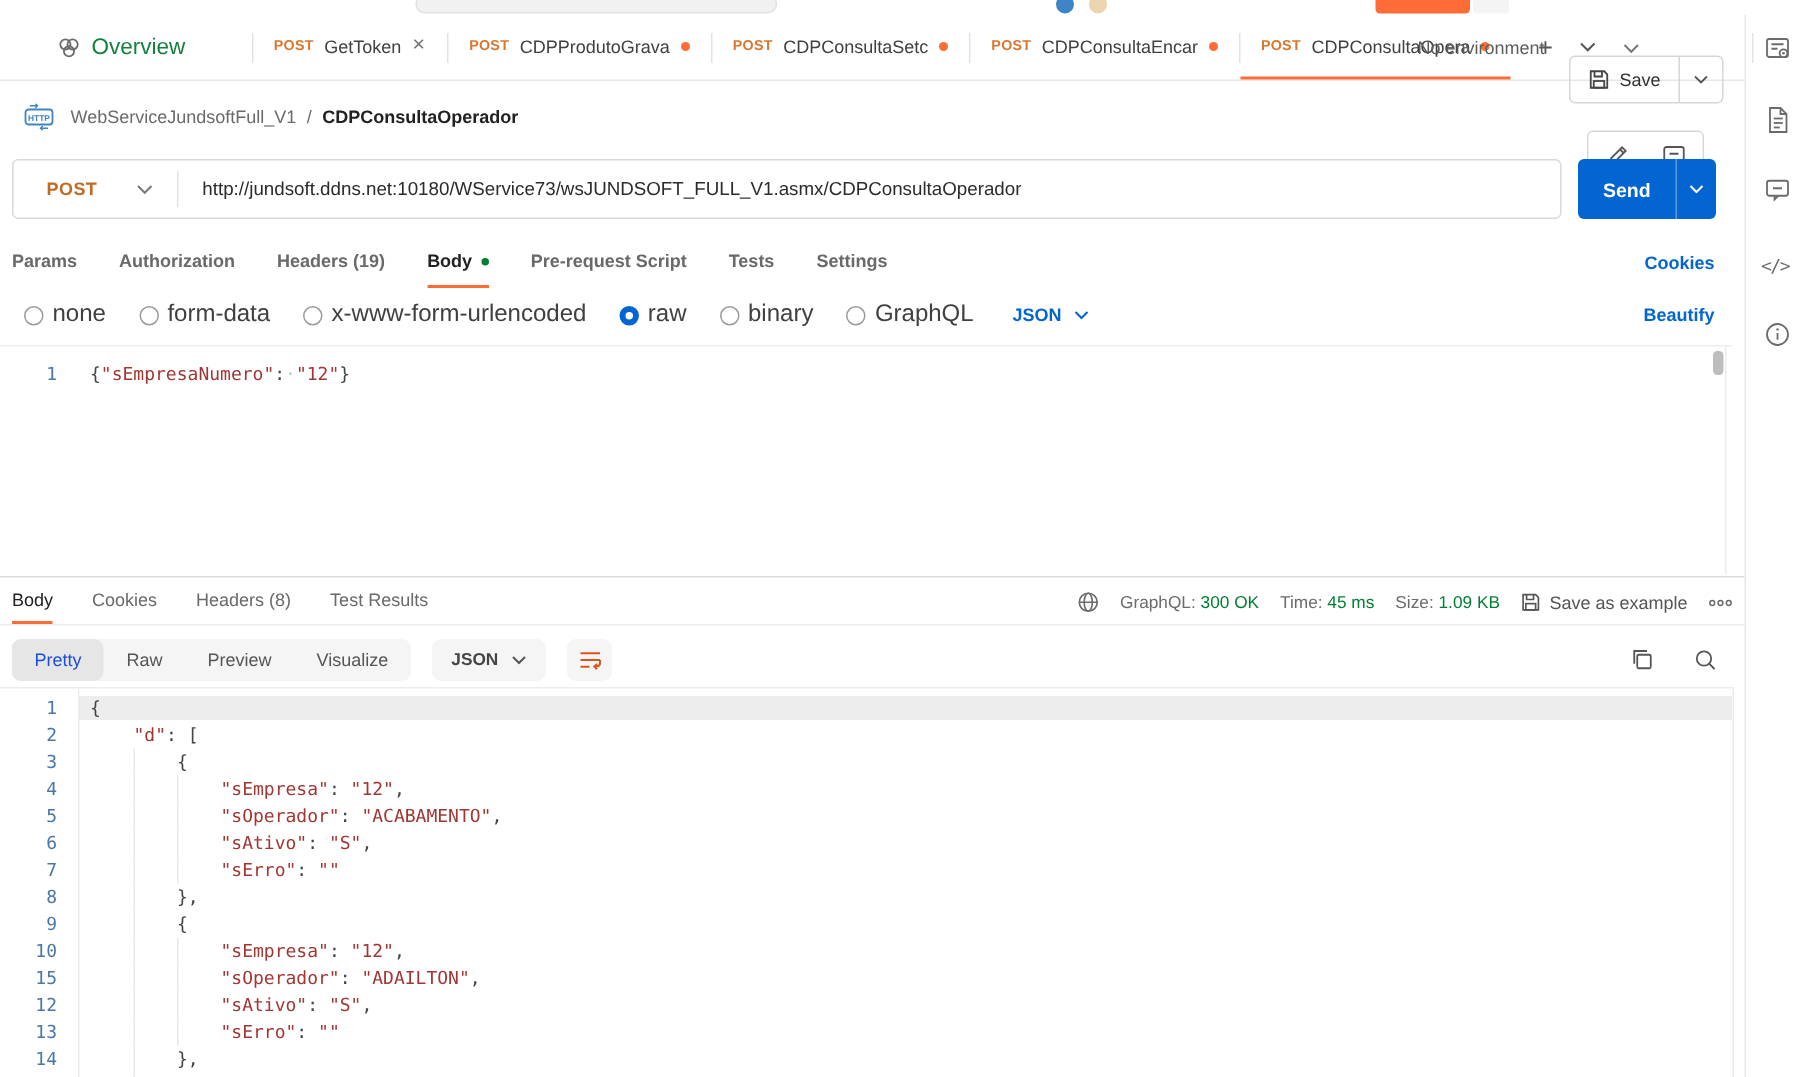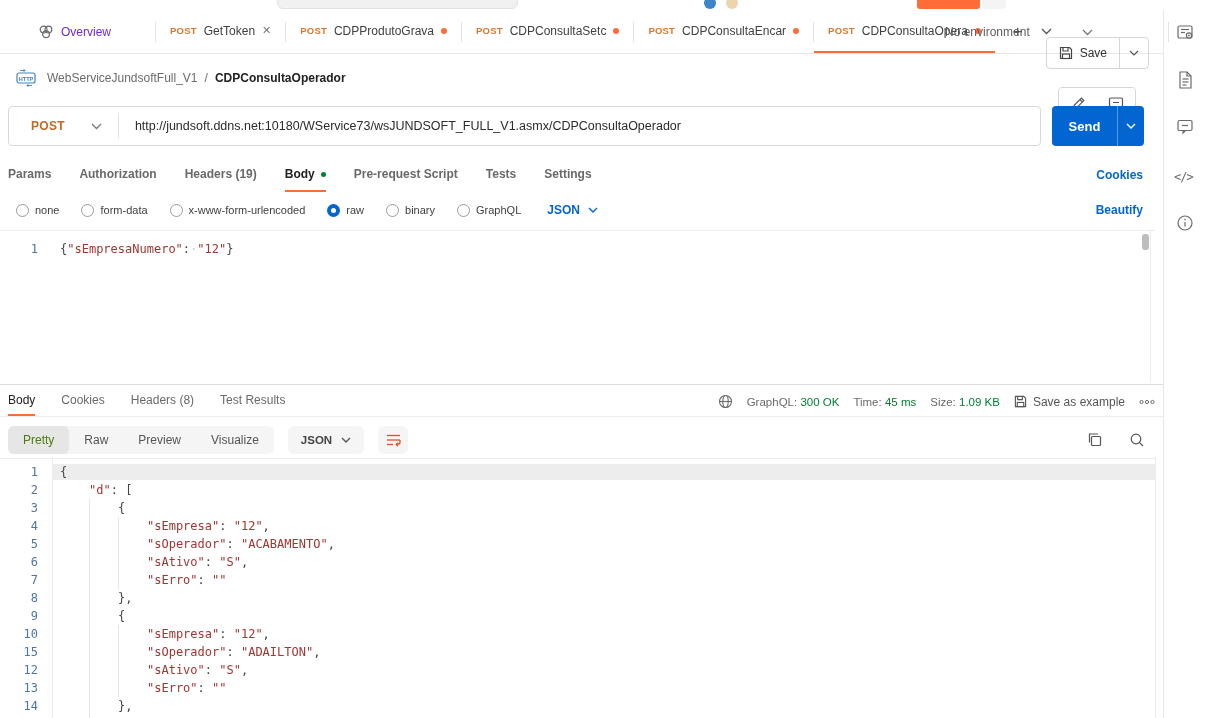--- a/index.html
+++ b/index.html
@@ -14,21 +14,21 @@
   
   .topstrip{ position:absolute; left:0; top:0; width:1206px; height:10px; background:#fff; }
   .ts-search{ position:absolute; left:277px; top:-4px; width:241px; height:13px; background:#f1f1f1; border:1px solid #e2e2e2; border-radius:6px; }
   .ts-dot-blue{ position:absolute; left:704px; top:-3px; width:12px; height:12px; border-radius:50%; background:#3d85c6; }
   .ts-dot-beige{ position:absolute; left:726px; top:-3px; width:12px; height:12px; border-radius:50%; background:#ecd4ae; }
   .ts-btn{ position:absolute; left:917px; top:-4px; width:63px; height:13px; background:#ff6c37; border-radius:3px; }
   .ts-seg{ position:absolute; left:982px; top:-4px; width:24px; height:13px; background:#f4f4f4; border-radius:3px; }
 
   
   .tabbar{ position:absolute; left:0; top:10px; width:1206px; height:44px; border-bottom:1px solid #e7e7e7; display:flex; align-items:stretch; padding-left:38px; background:#fff; }
-  .ov-tab{ display:flex; align-items:center; gap:7px; padding-right:44px; color:#6d28d9; font-size:12px; }
+  .ov-tab{ display:flex; align-items:center; gap:7px; padding-right:44px; color:#15803d; font-size:15px; }
   .rq-tab{ display:flex; align-items:center; gap:7px; padding:0 14px; font-size:12px; color:#404040; border-bottom:2px solid transparent; }
   .rq-tab.active{ border-bottom-color:#ff6c37; }
   .method-mini{ font-size:9.5px; font-weight:bold; color:#d9772e; letter-spacing:.2px; }
   .dirty-dot{ width:6px; height:6px; border-radius:50%; background:#ff6c37; }
   .tab-close{ font-size:11px; color:#777; line-height:1; }
   .tb-plus{ display:flex; align-items:center; padding:0 10px; margin-left:8px; font-size:17px; color:#555; }
   .tb-chev{ display:flex; align-items:center; padding:0 8px; color:#555; }
   .env-dd{ position:absolute; left:945px; top:0; height:44px; width:148px; display:flex; align-items:center; justify-content:space-between; font-size:12px; color:#5d5d5d; }
 
   
@@ -64,21 +64,21 @@
 
   
   .reqtabs{ position:absolute; left:0; top:158px; width:1163px; height:34px; display:flex; align-items:stretch; padding-left:8px; }
   .rtab{ display:flex; align-items:center; gap:6px; margin-right:28px; font-size:12px; color:#696969; border-bottom:2px solid transparent;font-weight:bold; }
   .rtab.active{ color:#212121; border-bottom-color:#ff6c37; }
   .body-dot{ width:5px; height:5px; border-radius:50%; background:#007f31; }
   .cookies-link{ position:absolute; right:20px; top:0; height:34px; display:flex; align-items:center; font-size:12px; font-weight:bold; color:#0265d2; }
 
   
   .modes{ position:absolute; left:0; top:196px; width:1163px; height:28px; display:flex; align-items:center; gap:22px; padding-left:16px; }
-  .mode{ display:flex; align-items:center; gap:6px; font-size:11px; color:#404040; }
+  .mode{ display:flex; align-items:center; gap:6px; font-size:16px; color:#404040; }
   .radio{ width:13px; height:13px; border:1px solid #9a9a9a; border-radius:50%; background:#fff; }
   .radio.sel{ border:4.5px solid #0265d2; }
   .lang-dd{ display:flex; align-items:center; gap:8px; margin-left:4px; }
   .lang-lbl{ font-size:12px; font-weight:bold; color:#0265d2; }
   .beautify-link{ position:absolute; right:20px; top:0; height:28px; display:flex; align-items:center; font-size:12px; font-weight:bold; color:#0265d2; }
 
   
   .editor{ position:absolute; left:0; top:230px; width:1155px; height:153px; border-top:1px solid #ededed; padding-top:9px; overflow:hidden; }
   .ed-redge{ position:absolute; left:1150px; top:231px; width:1px; height:152px; background:#ececec; }
   .ed-thumb{ position:absolute; left:1142px; top:234px; width:7px; height:16px; background:#bdbdbd; border-radius:3px; }
@@ -101,21 +101,21 @@
   .resptab.active{ color:#212121; border-bottom-color:#ff6c37; }
   .resp-meta{ position:absolute; right:8px; top:0; height:31px; display:flex; align-items:center; gap:14px; }
   .meta-pair{ font-size:11.5px; color:#6b6b6b; }
   .meta-val{ color:#007f31; }
   .save-example{ display:flex; align-items:center; gap:6px; font-size:12px; color:#555; }
 
   
   .resptool{ position:absolute; left:0; top:424px; width:1163px; height:31px; display:flex; align-items:center; padding-left:8px; gap:14px; }
   .seg-group{ display:flex; align-items:center; background:#f5f5f5; border-radius:6px; height:28px; }
   .seg{ padding:0 15px; height:28px; display:flex; align-items:center; font-size:12px; color:#555; border-radius:6px; }
-  .seg.active{ background:#e6e6e6; color:#4d7c0f; }
+  .seg.active{ background:#e6e6e6; color:#1d4ed8; }
   .json-dd{ display:flex; align-items:center; gap:9px; background:#f5f5f5; border-radius:6px; height:28px; padding:0 13px; }
   .json-lbl{ font-size:11.5px; font-weight:bold; color:#444; }
   .wrap-pill{ width:30px; height:28px; background:#f5f5f5; border-radius:6px; display:flex; align-items:center; justify-content:center; }
   .tool-right{ position:absolute; right:18px; top:0; height:31px; display:flex; align-items:center; gap:26px; color:#555; }
 
   
   .respcode{ position:absolute; left:0; top:458px; width:1155px; height:260px; border-top:1px solid #ededed; padding-top:4px; overflow:hidden; }
   .code-redge{ position:absolute; left:1155px; top:458px; width:1px; height:260px; background:#ececec; }
 </style>
 </head>

